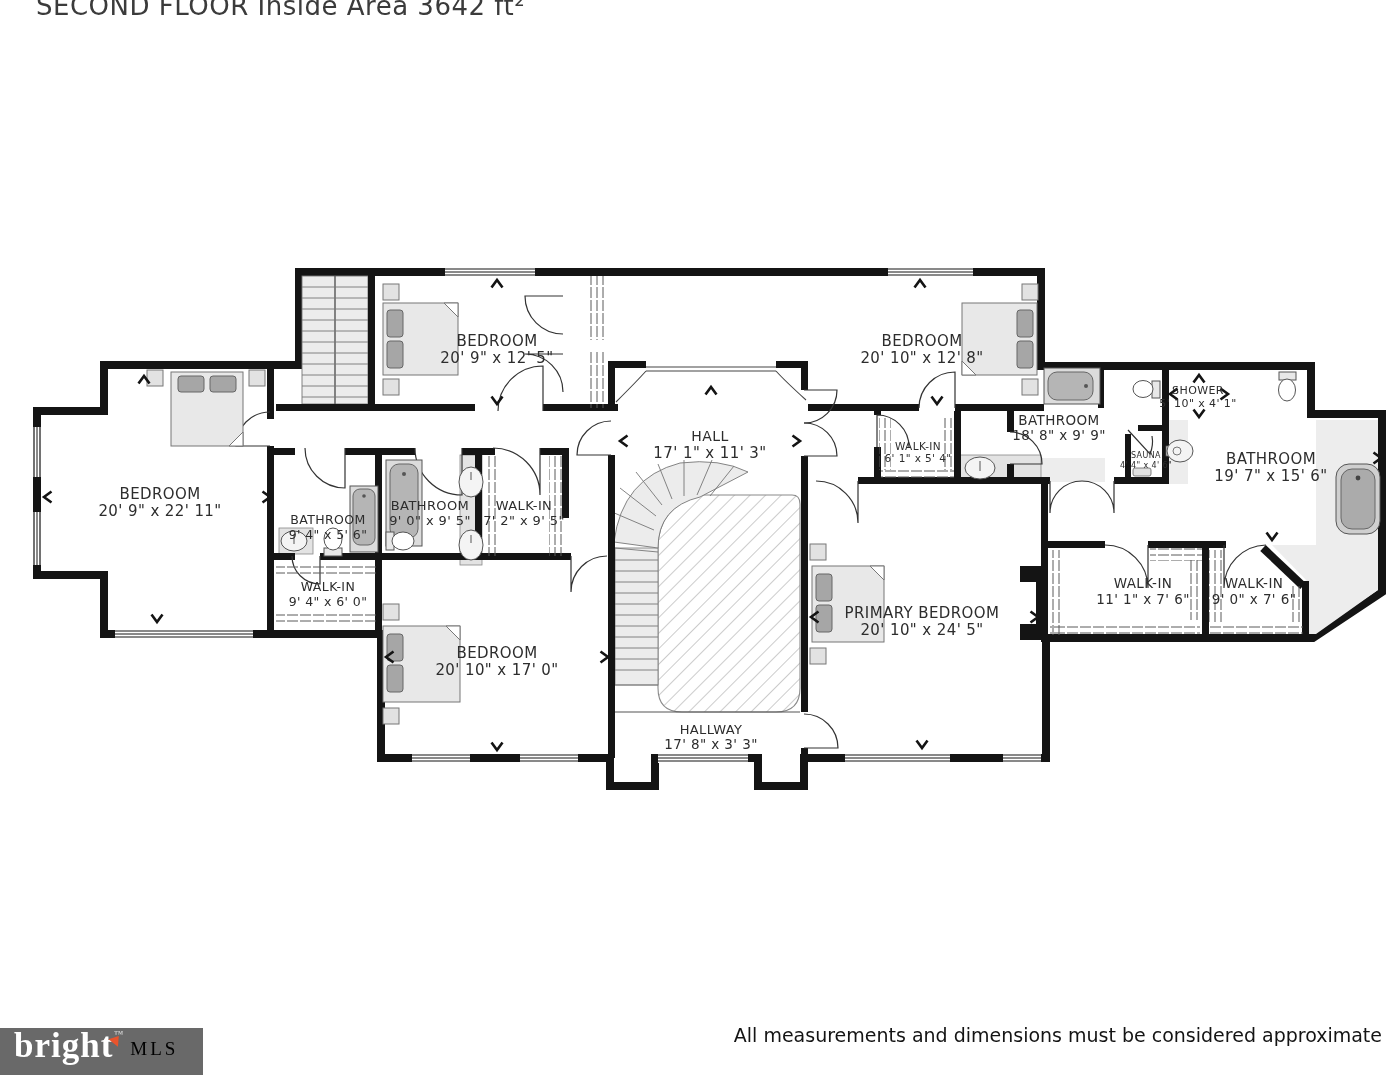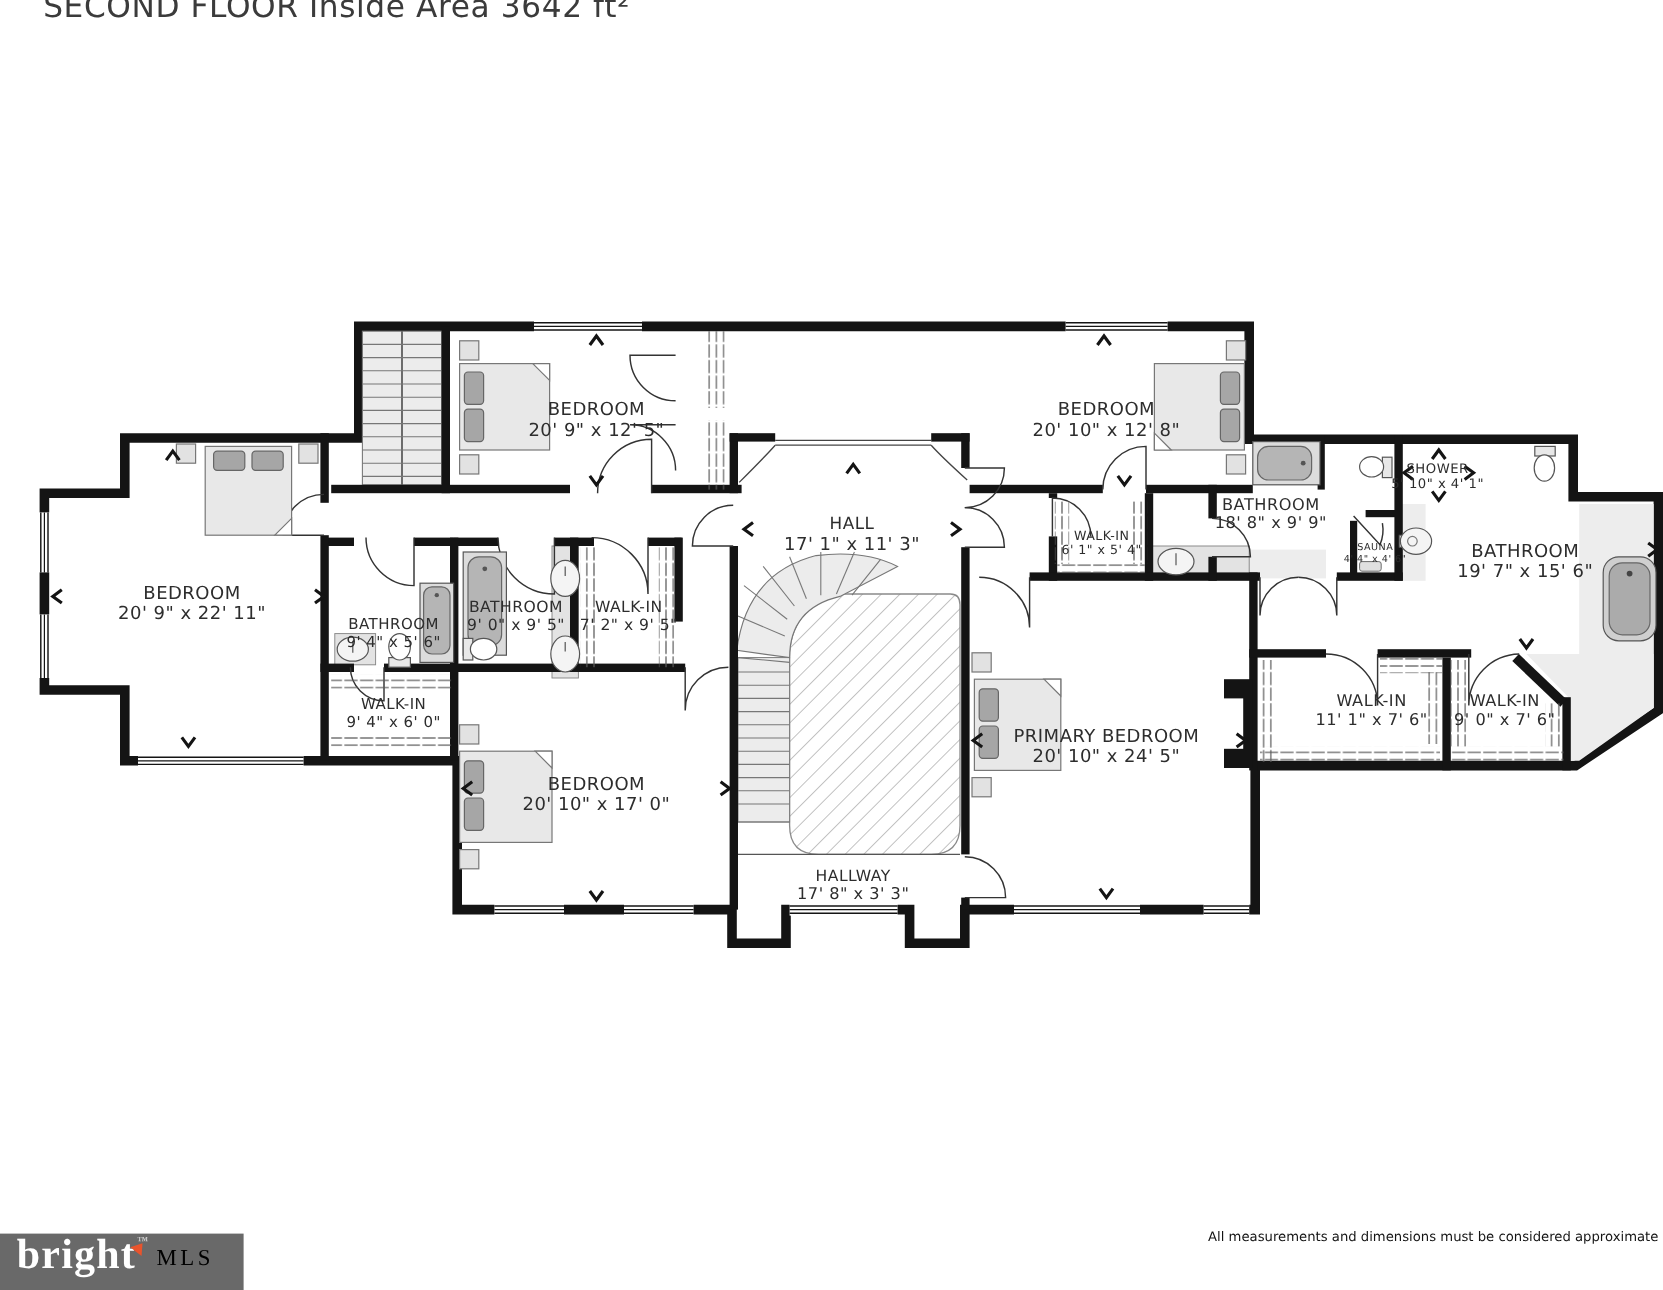--- a/index.html
+++ b/index.html
@@ -5,21 +5,21 @@
   html,body{margin:0;padding:0;background:#fff;}
   body{width:1386px;height:1075px;position:relative;font-family:"DejaVu Sans","Liberation Sans",sans-serif;overflow:hidden;}
   #title{position:absolute;left:36px;top:-9px;font-size:26px;color:#3b3b3b;letter-spacing:.5px;white-space:nowrap;}
   #plan-svg{position:absolute;left:0;top:0;}
   .room-name,.room-dims{fill:#2d2d2d;text-anchor:middle;letter-spacing:.4px;}
   #logo{position:absolute;left:0;top:1028px;width:203px;height:47px;background:#696969;color:#fff;display:flex;align-items:flex-start;padding-left:14px;box-sizing:border-box;}
   #logo .brand{font-family:"Liberation Serif","DejaVu Serif",serif;font-size:35px;font-weight:600;letter-spacing:1px;line-height:1;position:relative;}
   #logo .tm{font-size:9px;color:#cfcfcf;vertical-align:top;position:relative;top:2px;left:1px;}
   #logo .mls{font-family:"Liberation Serif","DejaVu Serif",serif;font-size:19px;color:#000000;letter-spacing:3px;margin-left:7px;margin-top:10px;}
   #logo .accent{position:absolute;width:0;height:0;border-left:6px solid transparent;border-right:6px solid transparent;border-bottom:9px solid #e8542d;transform:rotate(38deg);left:96px;top:7px;}
-  #disclaimer{position:absolute;right:4px;top:1024px;font-size:11px;color:#141414;}
+  #disclaimer{position:absolute;right:4px;top:1024px;font-size:19px;color:#141414;}
 </style>
 </head>
 <body>
 
 <div id="title">SECOND FLOOR Inside Area 3642 ft²</div>
 
 <svg id="plan-svg" width="1386" height="1075" viewBox="0 0 1386 1075">
   <defs>
     <pattern id="diagHatch" width="11" height="11" patternUnits="userSpaceOnUse" patternTransform="rotate(45)">
       <line x1="0" y1="0" x2="0" y2="11" stroke="#9a9a9a" stroke-width="1"></line>

